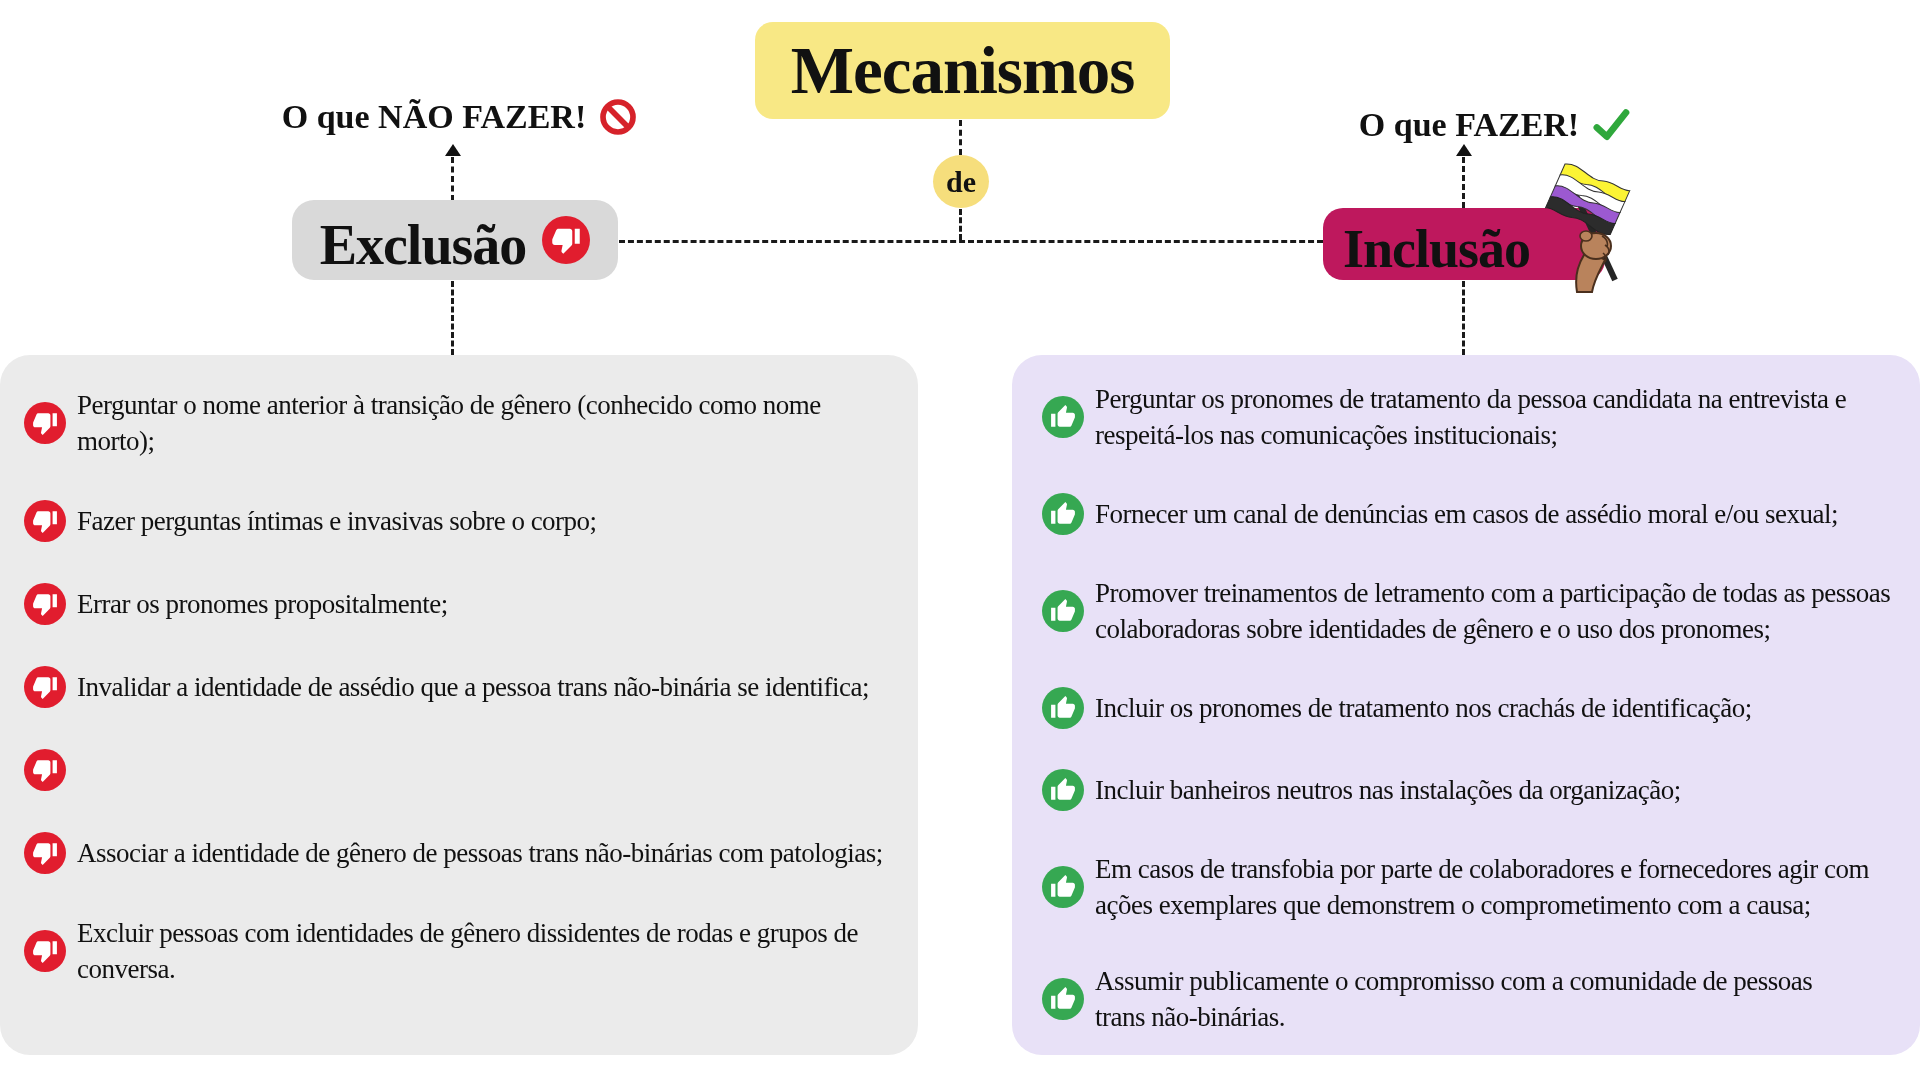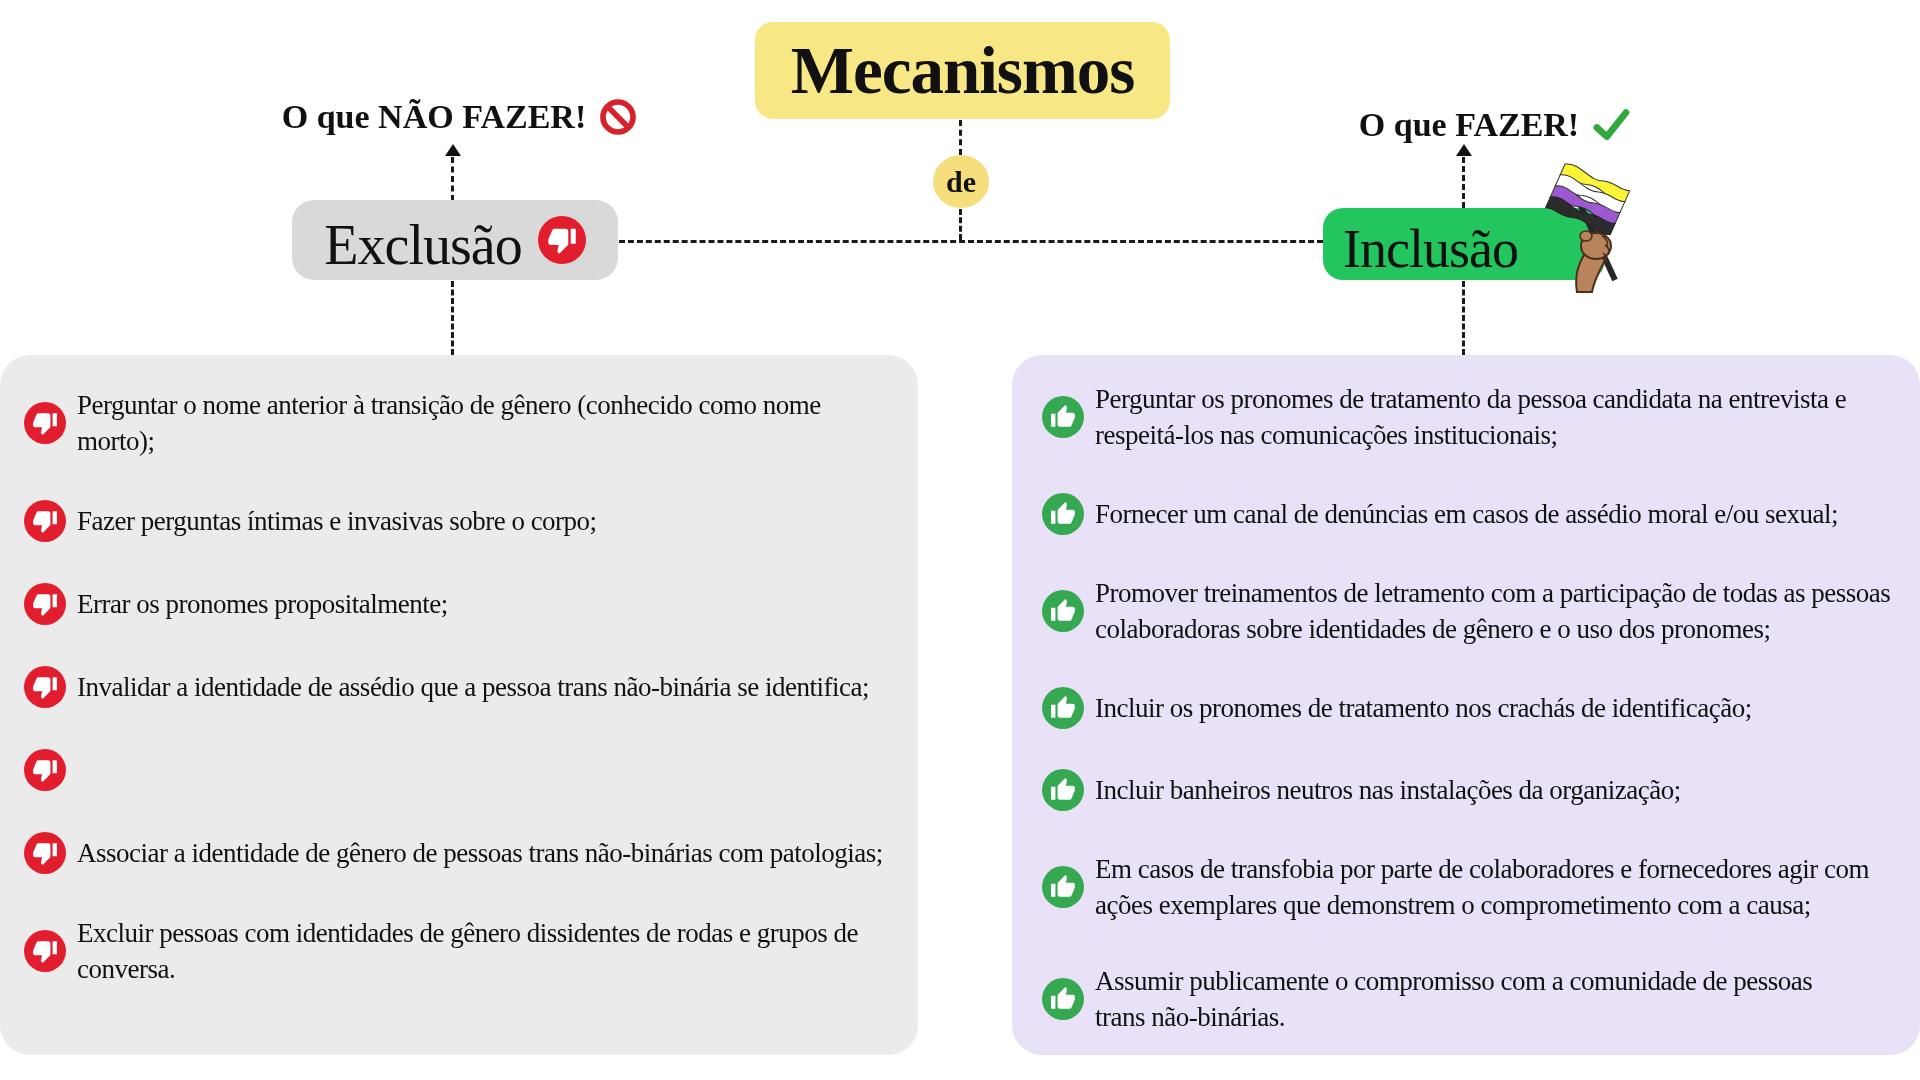--- a/index.html
+++ b/index.html
@@ -40,23 +40,23 @@
   
   .side-header{display:flex;align-items:center;justify-content:center;gap:12px;height:46px;}
   .side-header span{font-size:34px;font-weight:700;white-space:nowrap;}
   .hdr-left{left:230px;top:94px;width:460px;justify-content:center;}
   .hdr-right{left:1270px;top:94px;width:450px;margin-top:8px;}
   .hdr-icon{width:40px;height:40px;flex:0 0 auto;display:block;}
 
   
   .pill{display:flex;align-items:center;justify-content:center;gap:16px;}
   .pill-left{left:292px;top:200px;width:326px;height:80px;background:#D9D9D9;border-radius:22px;}
-  .pill-right{left:1323px;top:208px;width:282px;height:72px;background:#22c55e;border-radius:20px;
+  .pill-right{left:1323px;top:208px;width:282px;height:72px;background:#be185d;border-radius:20px;
               justify-content:flex-start;padding-left:20px;box-sizing:border-box;}
-  .pill b{font-size:56px;font-weight:400;letter-spacing:-1px;line-height:1;margin-top:9px;}
+  .pill b{font-size:56px;font-weight:700;letter-spacing:-1px;line-height:1;margin-top:9px;}
   .pill-right b{font-size:54px;}
   .badge{border-radius:50%;display:flex;align-items:center;justify-content:center;flex:0 0 auto;}
   .badge.big{width:48px;height:48px;}
   .badge.red{background:#E11D2E;}
   .badge.green{background:#36A852;}
   .flag-wrap{position:absolute;right:-38px;top:-48px;width:104px;height:136px;}
 
   
   .panel{
     top:355px;width:918px;height:700px;border-radius:30px;box-sizing:border-box;

